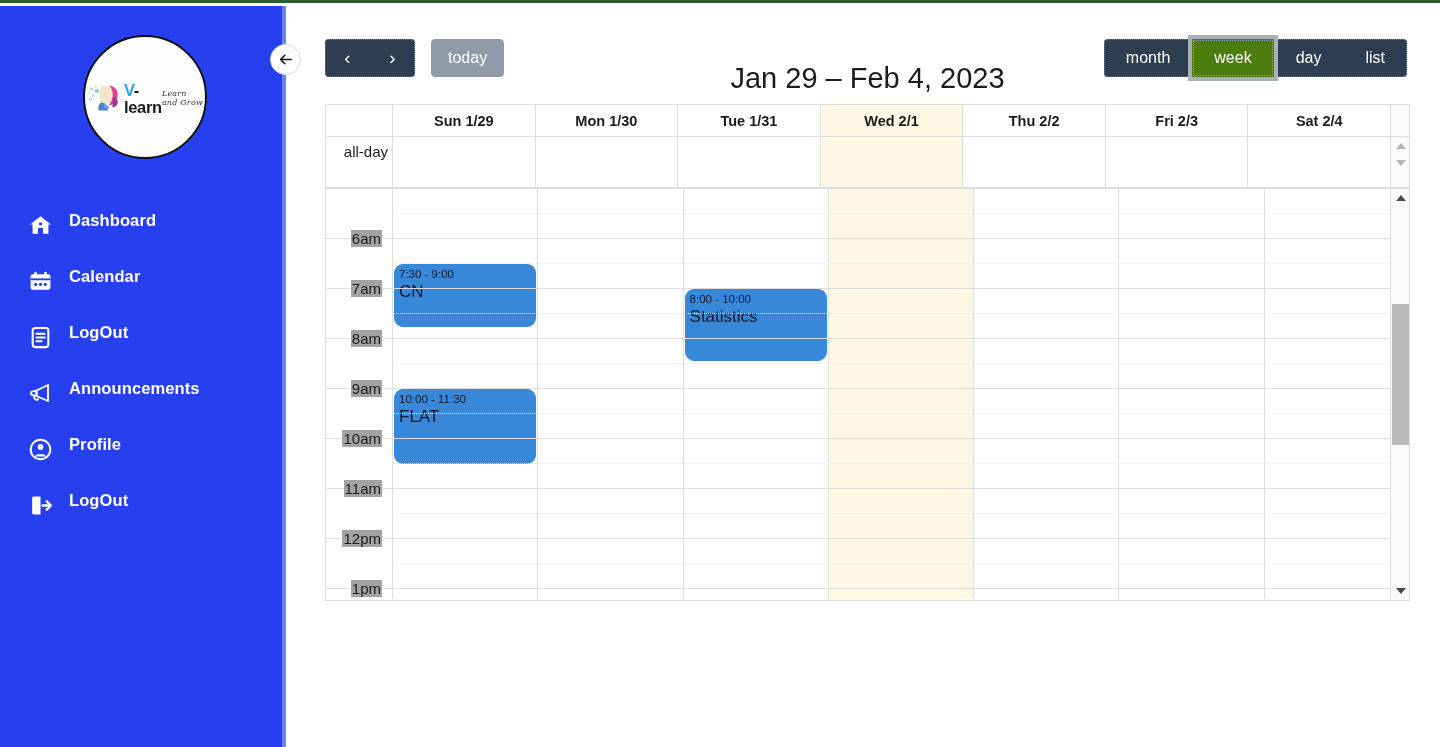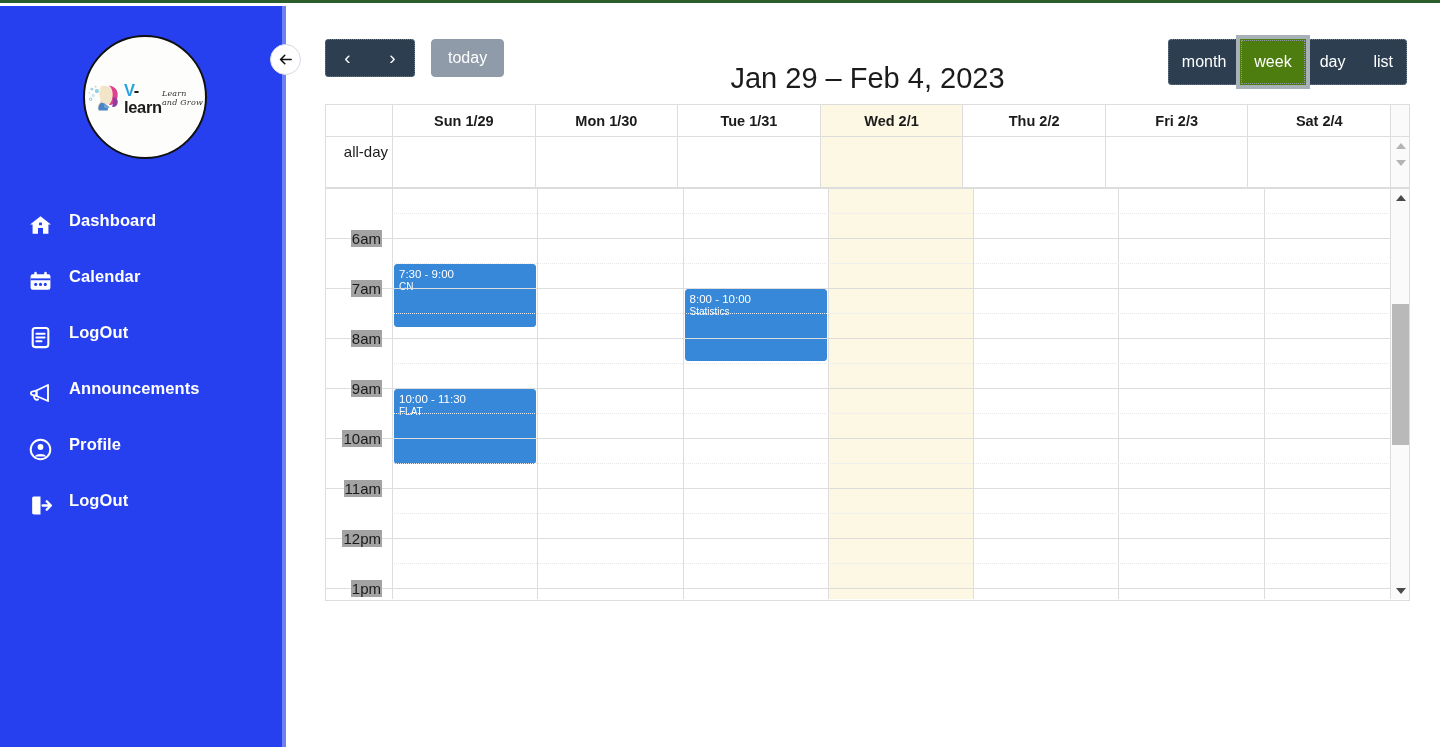--- a/index.html
+++ b/index.html
@@ -159,22 +159,22 @@
     border-radius: 4px;
     background: #2c3e50;
     outline: 1px dotted #6f7d8c;
     outline-offset: -1px;
   }
   .view-btn {
     background: transparent;
     border: none;
     color: #ffffff;
     font-size: 16px;
-    height: 46px;
-    padding: 0 14px;
+    height: 38px;
+    padding: 0 22px;
     cursor: pointer;
     font-family: "Liberation Sans", sans-serif;
   }
   .view-btn.active {
     background: #4d7c0f;
     box-shadow: 0 0 0 4px #a8b0b8;
     outline: 1px dotted #8d98a3;
     outline-offset: -2px;
     position: relative;
     z-index: 2;
@@ -259,29 +259,29 @@
     padding: 0 1px;
     white-space: nowrap;
     text-align: center;
   }
 
   .event {
     position: absolute;
     left: 1px; right: 1px;
     background: #3788d8;
     border: 1px solid #3788d8;
-    border-radius: 3px;
-    color: #ffffff;
+    border-radius: 9px;
+    color: #0f172a;
     padding: 2px 3px 0 4px;
     overflow: hidden;
     cursor: pointer;
     line-height: 1.25;
   }
   .event .etime { font-size: 11.5px; white-space: nowrap; }
-  .event .etitle { font-size: 10px; font-weight: normal; }
+  .event .etitle { font-size: 17px; font-weight: normal; }
 
   
   .sbar {
     position: absolute;
     right: 0;
     width: 19px;
     background: #fafafa;
     border-left: 1px solid #dddddd;
   }
   .sb-arrow {

